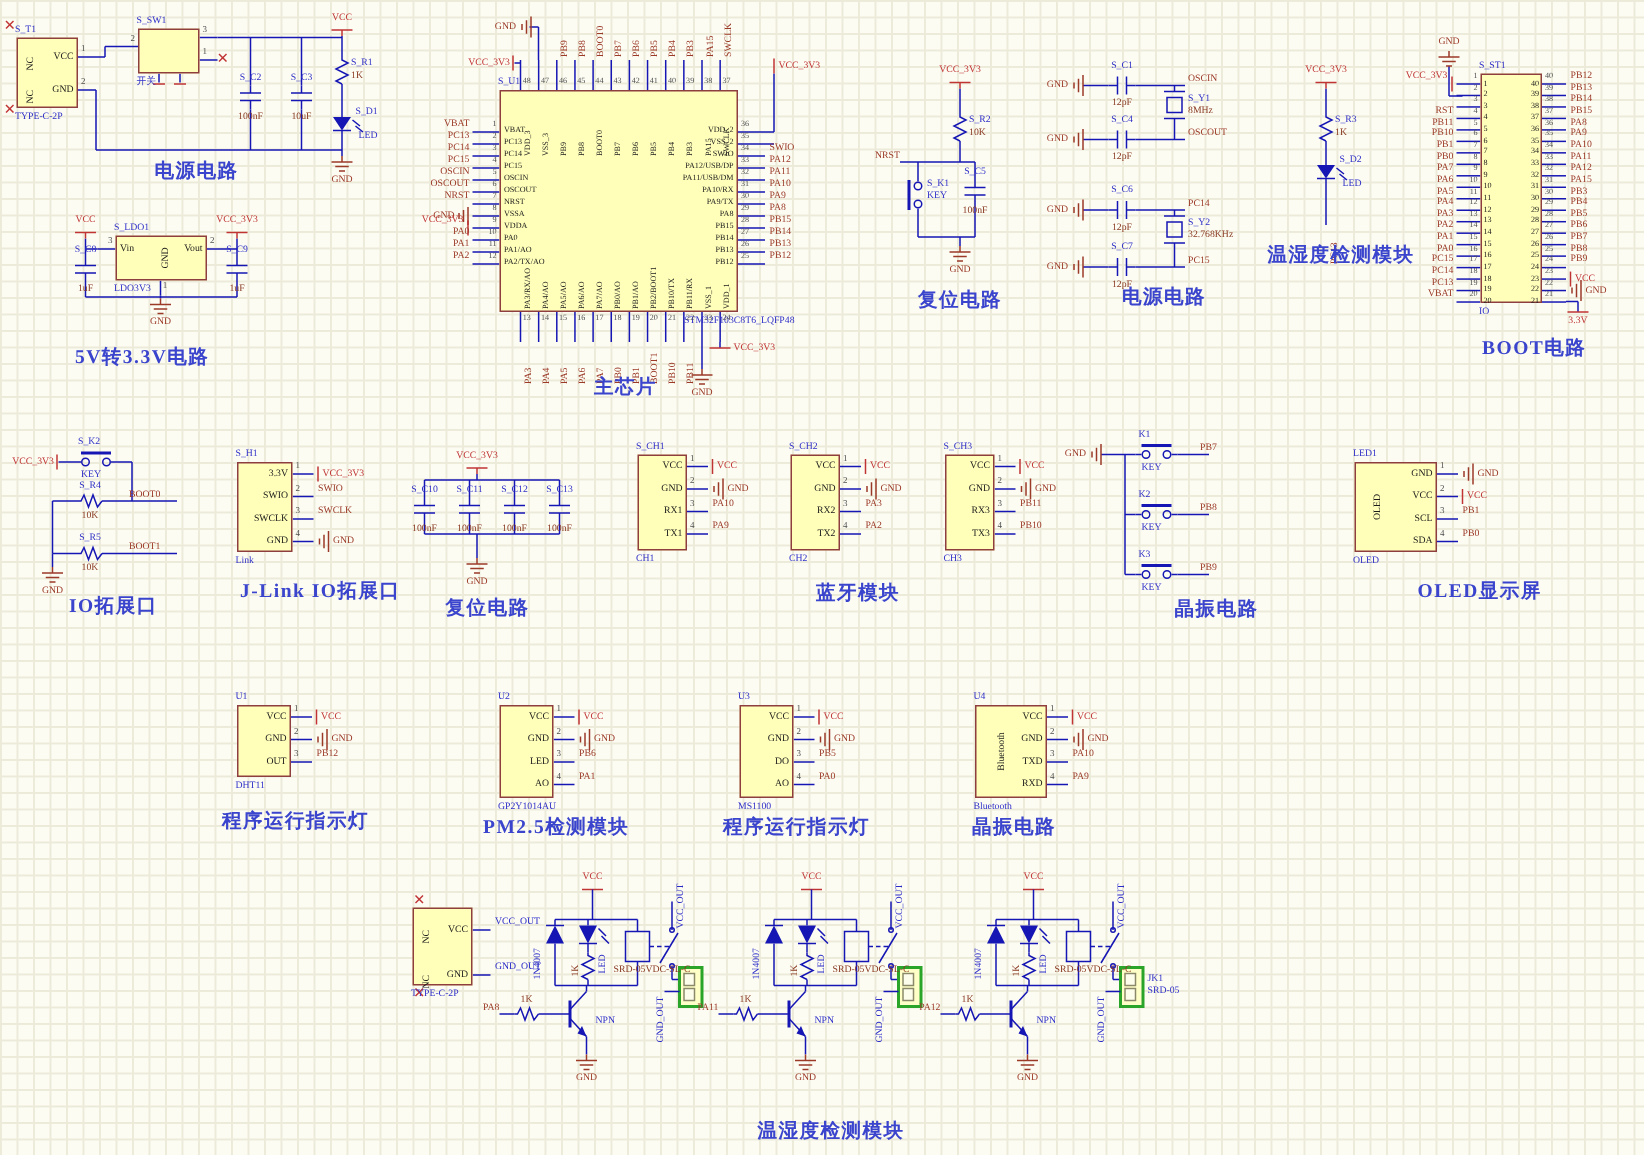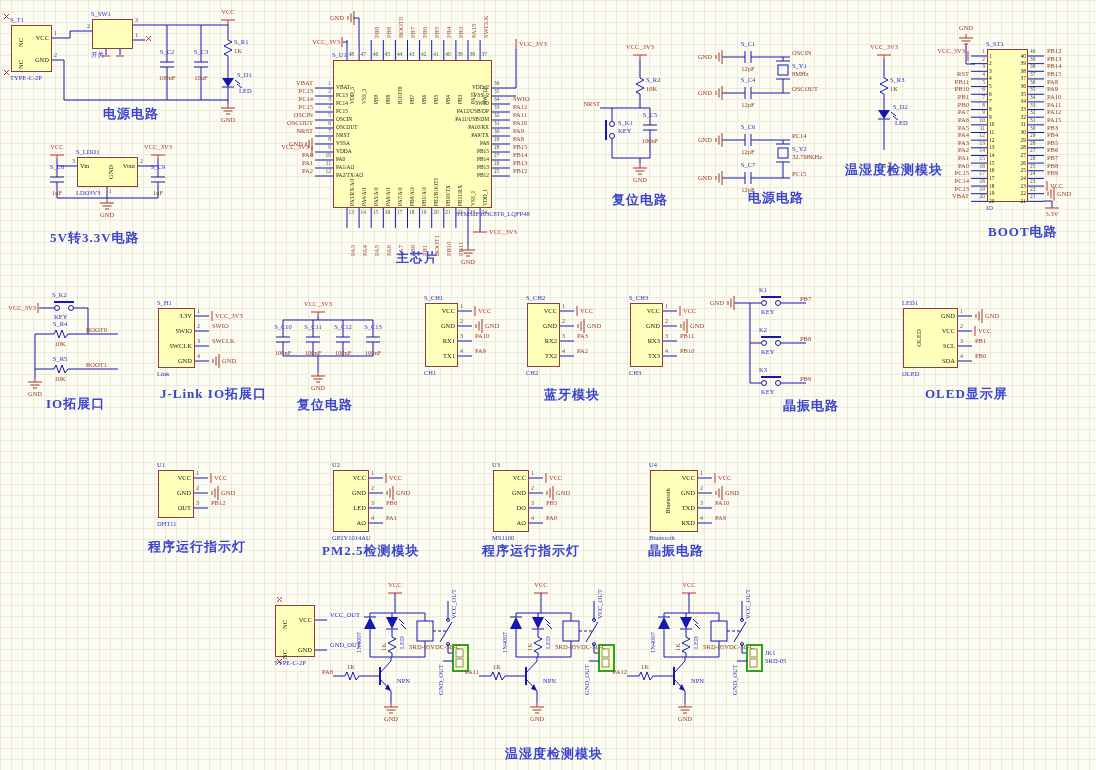--- a/index.html
+++ b/index.html
@@ -1299,21 +1299,21 @@
     <div class="t cap" style="left: 396px; top: 254px;">主芯片</div>
     <div class="t cap" style="left: 612px; top: 196px;">复位电路</div>
     <div class="t cap" style="left: 748px; top: 194px;">电源电路</div>
     <div class="t cap" style="left: 845px; top: 166px;">温湿度检测模块</div>
     <div class="t cap" style="left: 988px; top: 228px;">BOOT电路</div>
     <div class="t cap" style="left: 46px; top: 400px;">IO拓展口</div>
     <div class="t cap" style="left: 160px; top: 390px;">J-Link IO拓展口</div>
     <div class="t cap" style="left: 297px; top: 401px;">复位电路</div>
     <div class="t cap" style="left: 544px; top: 391px;">蓝牙模块</div>
     <div class="t cap" style="left: 783px; top: 402px;">晶振电路</div>
-    <div class="t cap" style="left: 925px; top: 390px;">OLED显示屏</div>
+    <div class="t cap" style="left: 945px; top: 390px;">OLED显示屏</div>
     <div class="t cap" style="left: 148px; top: 543px;">程序运行指示灯</div>
     <div class="t cap" style="left: 322px; top: 547px;">PM2.5检测模块</div>
     <div class="t cap" style="left: 482px; top: 547px;">程序运行指示灯</div>
     <div class="t cap" style="left: 648px; top: 547px;">晶振电路</div>
     <div class="t cap" style="left: 505px; top: 750px;">温湿度检测模块</div>
     <div class="t net" style="left: 570px; top: 100px; width: 30px; text-align: right;">NRST</div>
     <div class="t net" style="left: 792px; top: 49px;">OSCIN</div>
     <div class="t net" style="left: 792px; top: 85px;">OSCOUT</div>
     <div class="t net" style="left: 792px; top: 132px;">PC14</div>
     <div class="t net" style="left: 792px; top: 170px;">PC15</div>

